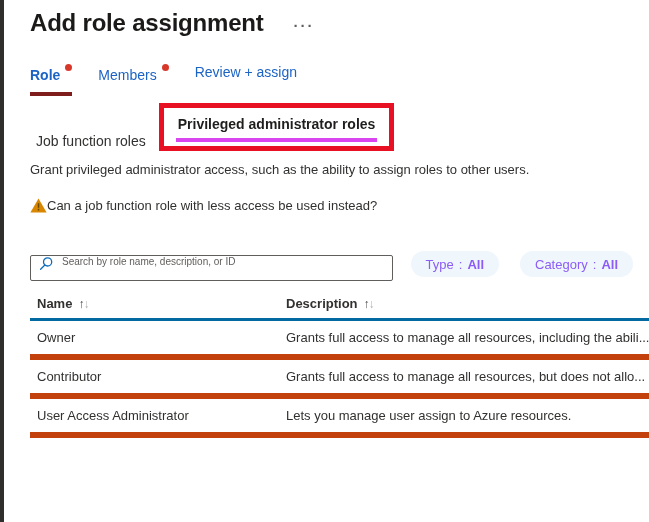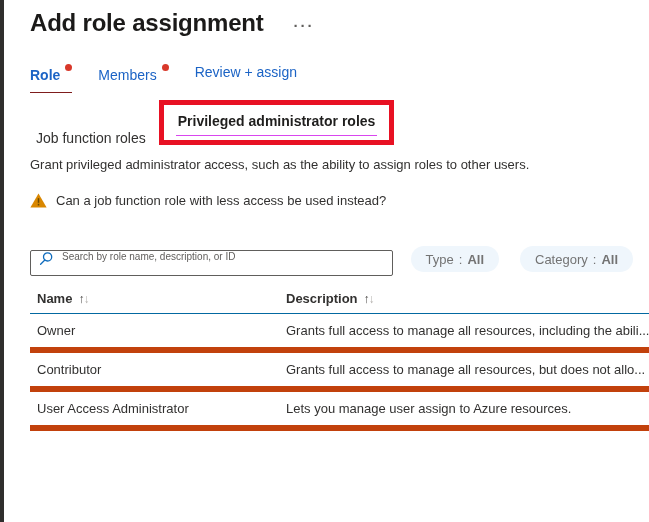--- a/index.html
+++ b/index.html
@@ -18,58 +18,58 @@
   .crumb-chev{color:#605e5c;margin-left:7px;font-size:14px;line-height:1;position:relative;top:-1px;}
 
   
   .title-row{margin-top:9px;display:flex;align-items:center;}
   .page-title{font-size:24px;font-weight:700;color:#1b1a19;letter-spacing:-0.2px;}
   .more-btn{margin-left:30px;color:#605e5c;font-size:15px;font-weight:700;letter-spacing:2px;cursor:pointer;position:relative;top:2px;}
 
   
   .tabs{margin-top:27px;display:flex;gap:26px;font-size:14px;}
   .tab{color:#1b63c5;padding-bottom:9px;cursor:pointer;}
-  .tab.active{font-weight:600;border-bottom:1px solid #7f1d1d;}
+  .tab.active{font-weight:600;border-bottom:4px solid #7f1d1d;}
   .alert-dot{display:inline-block;width:7px;height:7px;border-radius:50%;background:#d8382a;margin-left:5px;vertical-align:9px;}
 
   
   .intro{margin-top:13px;font-size:13px;line-height:21px;color:#323130;}
   .intro .clip{white-space:nowrap;overflow:hidden;}
 
   
   .subtabs{margin-top:7px;display:flex;align-items:flex-start;}
   .job-tab{font-size:14px;color:#323130;margin-top:30px;margin-left:6px;cursor:pointer;}
   .priv-wrap{margin-left:13px;border:5px solid #e81123;padding:8px 12px 0 12px;}
   .priv-tab{display:block;font-size:14px;font-weight:700;color:#1f1e1d;
-    padding:0 2px 6px 2px;border-bottom:1px solid #d946ef;margin-bottom:4px;cursor:pointer;}
+    padding:0 2px 6px 2px;border-bottom:4px solid #d946ef;margin-bottom:4px;cursor:pointer;}
 
   .priv-note{margin-top:11px;font-size:13px;color:#323130;}
 
   
-  .warning{margin-top:21px;display:flex;align-items:center;gap:9px;font-size:13px;color:#323130;}
+  .warning{margin-top:21px;display:flex;align-items:center;font-size:13px;color:#323130;}
   .warn-icon{flex:0 0 auto;display:block;}
 
   
   .search-row{margin-top:38px;display:flex;align-items:center;padding-right:16px;}
   .search-wrap{position:relative;width:363px;height:26px;flex:0 0 auto;}
   .search-wrap input{
     width:100%;height:100%;box-sizing:border-box;border:1px solid #605e5c;border-radius:2px;
     padding:0 8px 12px 31px;font-size:10px;font-family:inherit;color:#14532d;outline:none;
   }
   .search-wrap input::placeholder{color:#605e5c;opacity:1;}
   .search-icon{position:absolute;left:9px;top:5px;}
   .pills{margin-left:auto;display:flex;gap:21px;}
   .pill{background:#eff6fc;border-radius:13px;height:26px;padding:0 15px;display:flex;align-items:center;
-    font-size:13px;color:#737373;cursor:pointer;white-space:nowrap;}
+    font-size:13px;color:#8b5cf6;cursor:pointer;white-space:nowrap;}
   .pill .sep{margin:0 5px;}
   .pill .val{font-weight:700;}
 
   
   .table{margin-top:12px;}
-  .thead{display:flex;height:29px;align-items:center;border-bottom:1px solid #0369a1;
+  .thead{display:flex;height:29px;align-items:center;border-bottom:3px solid #0369a1;
     font-size:13px;font-weight:700;color:#323130;}
   .trow{display:flex;height:33px;align-items:center;border-bottom:6px solid #c2410c;
     font-size:13px;color:#323130;cursor:pointer;}
   .col-name{width:256px;flex:0 0 auto;box-sizing:border-box;padding-left:7px;white-space:nowrap;overflow:hidden;}
   .col-desc{flex:1 1 auto;white-space:nowrap;overflow:hidden;}
   .sort{margin-left:6px;font-weight:400;font-size:12px;letter-spacing:-1px;}
   .sort .up{color:#484644;}
   .sort .down{color:#b3b0ad;}
 </style>
 </head>

